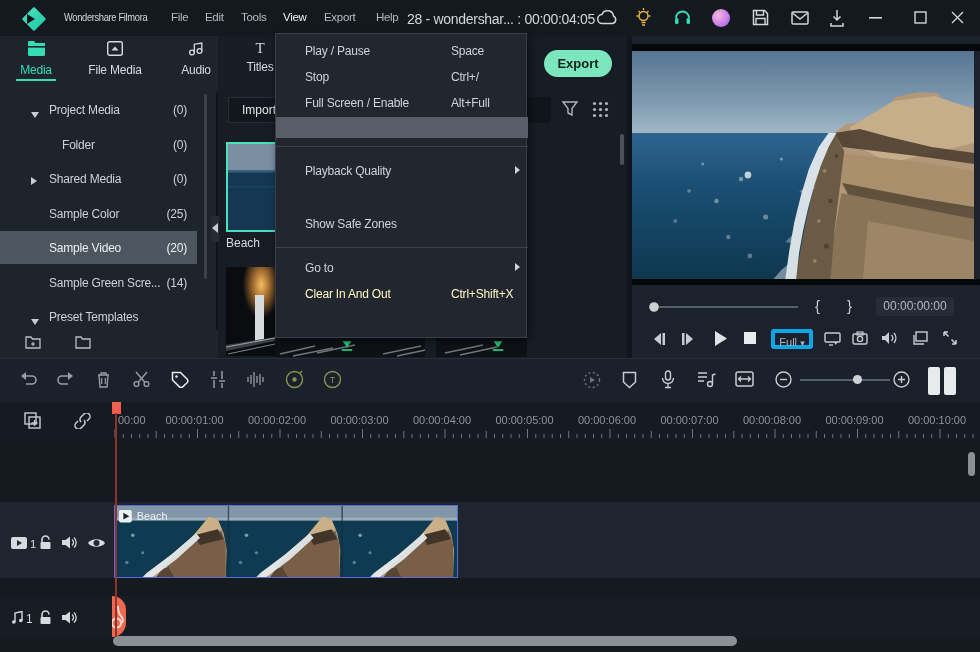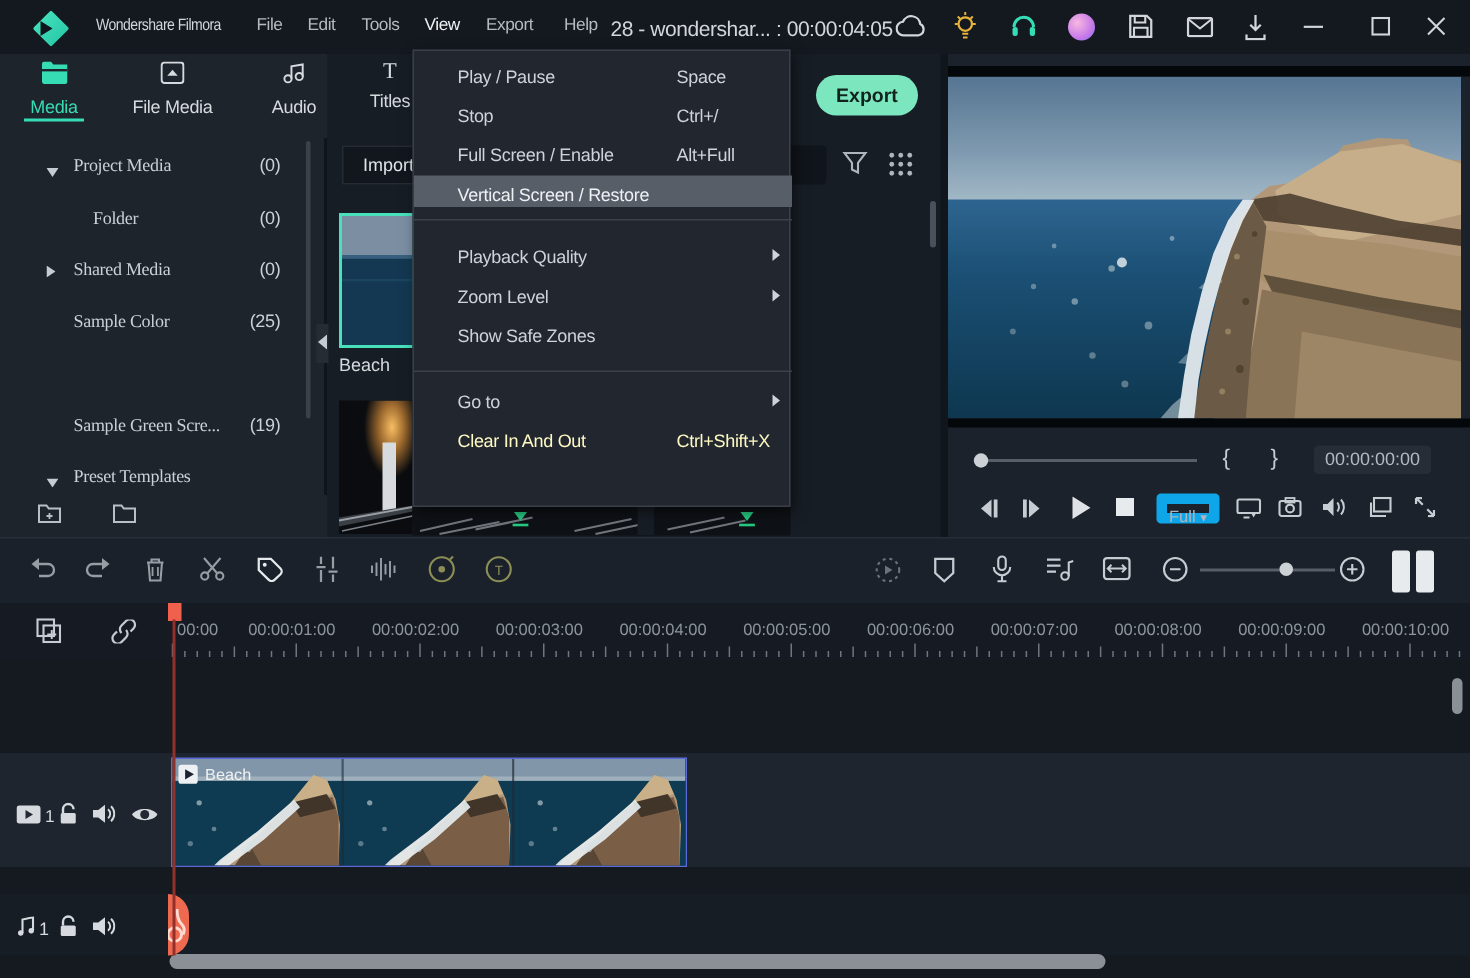--- a/index.html
+++ b/index.html
@@ -16,39 +16,39 @@
 
 #tabstrip { position:absolute; left:0; top:36px; width:632px; height:56px; background:#1e242c; z-index:2; width:218px; }
 #tabstrip .tab { z-index:3; }
 .tab { position:absolute; top:0; text-align:center; }
 .tab .tlabel { font-size:12px; letter-spacing:-.2px; color:#d6dade; margin-top:3px; white-space:nowrap; }
 
 
 #tree { position:absolute; left:0; top:92px; width:218px; height:238px; background:#1e242c; }
 .trow { position:absolute; left:0; width:197px; height:33px; font-size:12px; letter-spacing:-.2px; color:#ccd1d7; }
 .trow .cnt { position:absolute; right:10px; top:10px; }
-.trow .lbl { position:absolute; left:49px; top:10px;font-family:Liberation Serif, serif; }
+.trow .lbl { position:absolute; left:49px; top:10px; }
 .trow .tri { position:absolute; left:31px; top:14px; }
 #treebottom { position:absolute; left:0; top:330px; width:218px; height:28px; background:#1e242c; }
 
 
 #grid { position:absolute; left:218px; top:36px; width:414px; height:322px; background:#171d25; }
 #gridbar { position:absolute; left:0px; top:56px; width:414px; height:36px; }
 #importbtn { position:absolute; left:10px; top:5px; width:62px; height:26px; background:#12171d; border:1px solid #262c33; color:#e0e4e8; font-size:12px; text-align:center; line-height:24px; }
 #searchbox { position:absolute; left:76px; top:5px; width:257px; height:26px; background:#10151b; border-radius:3px; }
 #exportbtn { position:absolute; left:326px; top:14px; width:68px; height:27px; background:#7ce6bf; border-radius:14px; color:#10231c; font-size:13px; font-weight:bold; text-align:center; line-height:27px; }
 
 
 #preview { position:absolute; left:632px; top:36px; width:348px; height:322px; background:#1b222b; }
 #pv-black-top { position:absolute; left:0; top:8px; width:348px; height:7px; background:#05080b; }
 #pv-video { position:absolute; left:0; top:15px; width:342px; height:228px; }
 #pv-black-bot { position:absolute; left:0; top:243px; width:348px; height:6px; background:#05080b; }
 #pv-controls { position:absolute; left:0; top:249px; width:348px; height:73px; }
 #timecode { position:absolute; left:244px; top:12px; width:78px; height:19px; background:#262d36; border-radius:3px; color:#b4bac2; font-size:12px; text-align:center; line-height:19px; }
-#fullbox { position:absolute; left:139px; top:44px; width:42px; height:20px; border:7px solid #0ea5e9; border-radius:3px; color:#aeb5bc; font-size:11px; line-height:18px; text-align:center; }
+#fullbox { position:absolute; left:139px; top:44px; width:42px; height:20px; border:4px solid #0ea5e9; border-radius:3px; color:#aeb5bc; font-size:11px; line-height:18px; text-align:center; }
 
 
 #toolbar { position:absolute; left:0; top:358px; width:980px; height:44px; background:#1a212a; border-top:1px solid #272e37; }
 
 
 #tlhead { position:absolute; left:0; top:402px; width:980px; height:38px; background:#161b23; }
 #ruler { position:absolute; left:114px; top:0px; width:866px; height:38px; }
 .rlabel { position:absolute; top:12px; font-size:11px; color:#8d949d; white-space:nowrap; }
 #tracks { position:absolute; left:0; top:440px; width:980px; height:212px; background:#151a21; }
 #vtrack { position:absolute; left:0; top:62px; width:980px; height:76px; background:#1e252e; }
@@ -176,23 +176,27 @@
       <span class="tri" style="top:12px"><svg width="6" height="8">
           <path d="M0 0 v8 l6-4 Z" fill="#c6ccd2"></path>
         </svg></span>
       <span class="lbl">Shared Media</span>
       <span class="cnt">(0)</span>
     </div>
   <div class="trow" style="top:105px">
       <span class="lbl">Sample Color</span>
       <span class="cnt">(25)</span>
     </div>
+  <div class="trow" style="top:139px;background:#4d555f;color:#eef0f2">
+      <span class="lbl">Sample Video</span>
+      <span class="cnt">(20)</span>
+    </div>
   <div class="trow" style="top:174px">
       <span class="lbl">Sample Green Scre...</span>
-      <span class="cnt">(19)</span>
+      <span class="cnt">(14)</span>
     </div>
   <div class="trow" style="top:208px">
       <span class="tri"><svg width="8" height="6">
           <path d="M0 0 h8 l-4 6 Z" fill="#c6ccd2"></path>
         </svg></span>
       <span class="lbl">Preset Templates</span>
     </div>
   <div style="position:absolute;left:204px;top:2px;width:3px;height:185px;background:#3a414a;border-radius:2px"></div>
 <div style="position:absolute;left:216px;top:0px;width:2px;height:238px;background:#10151b"></div>
 </div>
@@ -701,32 +705,25 @@
       <span class="ms">Space</span>
     </div>
   <div class="mitem" style="top:31px">
       <span class="mi">Stop</span>
       <span class="ms">Ctrl+/</span>
     </div>
   <div class="mitem" style="top:57px">
       <span class="mi">Full Screen / Enable</span>
       <span class="ms">Alt+Full</span>
     </div>
-  <div class="mitem" style="top:84px;color:#eef1f4">
-      <span class="mi">Vertical Screen / Restore</span>
-    </div>
   <div class="msep" style="top:112px"></div>
   <div class="mitem" style="top:125px">
       <span class="mi">Playback Quality</span>
       <span class="marrow"></span>
     </div>
-  <div class="mitem" style="top:152px">
-      <span class="mi">Zoom Level</span>
-      <span class="marrow"></span>
-    </div>
   <div class="mitem" style="top:178px">
       <span class="mi">Show Safe Zones</span>
     </div>
   <div class="msep" style="top:213px"></div>
   <div class="mitem" style="top:222px">
       <span class="mi">Go to</span>
       <span class="marrow"></span>
     </div>
   <div class="mitem" style="top:248px;color:#fef9c3">
       <span class="mi">Clear In And Out</span>

